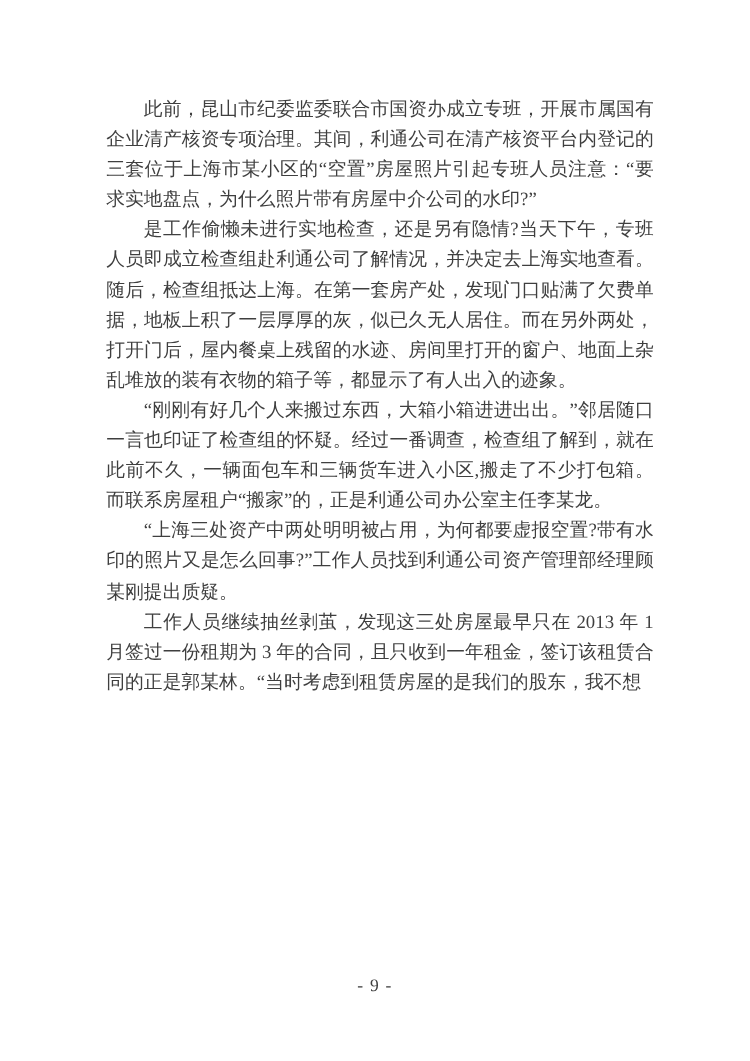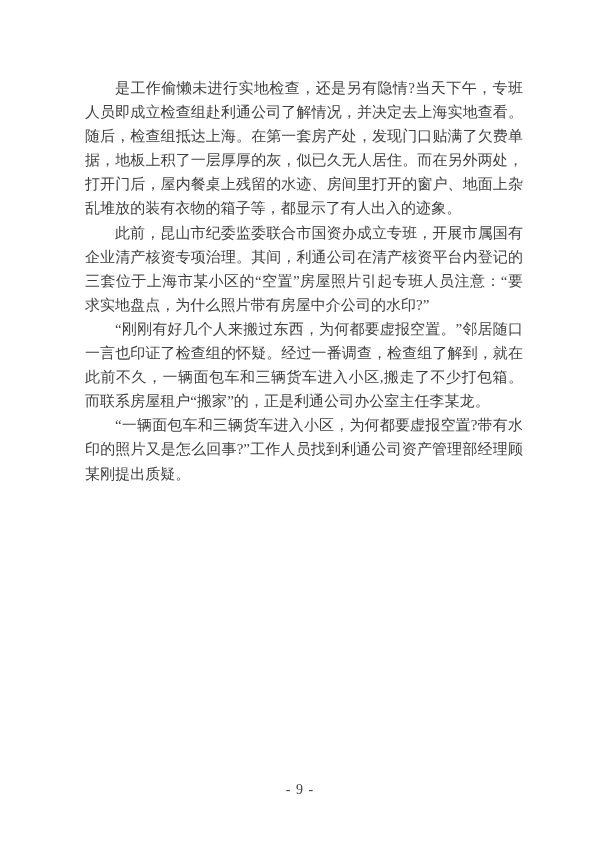--- a/index.html
+++ b/index.html
@@ -46,19 +46,20 @@
     font-size: 14px;
     color: #3f3f3f;
     letter-spacing: 1px;
   }
 </style>
 </head>
 <body>
 
 <div class="page">
   <div class="content">
+    <p class="para">此前，昆山市纪委监委联合市国资办成立专班，开展市属国有企业清产核资专项治理。其间，利通公司在清产核资平台内登记的三套位于上海市某小区的“空置”房屋照片引起专班人员注意：“要求实地盘点，为什么照片带有房屋中介公司的水印?”</p>
     <p class="para">是工作偷懒未进行实地检查，还是另有隐情?当天下午，专班人员即成立检查组赴利通公司了解情况，并决定去上海实地查看。随后，检查组抵达上海。在第一套房产处，发现门口贴满了欠费单据，地板上积了一层厚厚的灰，似已久无人居住。而在另外两处，打开门后，屋内餐桌上残留的水迹、房间里打开的窗户、地面上杂乱堆放的装有衣物的箱子等，都显示了有人出入的迹象。</p>
-    <p class="para">此前，昆山市纪委监委联合市国资办成立专班，开展市属国有企业清产核资专项治理。其间，利通公司在清产核资平台内登记的三套位于上海市某小区的“空置”房屋照片引起专班人员注意：“要求实地盘点，为什么照片带有房屋中介公司的水印?”</p>
-    <p class="para">“刚刚有好几个人来搬过东西，为何都要虚报空置。”邻居随口一言也印证了检查组的怀疑。经过一番调查，检查组了解到，就在此前不久，一辆面包车和三辆货车进入小区,搬走了不少打包箱。而联系房屋租户“搬家”的，正是利通公司办公室主任李某龙。</p>
-    <p class="para">“一辆面包车和三辆货车进入小区，为何都要虚报空置?带有水印的照片又是怎么回事?”工作人员找到利通公司资产管理部经理顾某刚提出质疑。</p>
+    <p class="para">“刚刚有好几个人来搬过东西，大箱小箱进进出出。”邻居随口一言也印证了检查组的怀疑。经过一番调查，检查组了解到，就在此前不久，一辆面包车和三辆货车进入小区,搬走了不少打包箱。而联系房屋租户“搬家”的，正是利通公司办公室主任李某龙。</p>
+    <p class="para">“上海三处资产中两处明明被占用，为何都要虚报空置?带有水印的照片又是怎么回事?”工作人员找到利通公司资产管理部经理顾某刚提出质疑。</p>
+    <p class="para">工作人员继续抽丝剥茧，发现这三处房屋最早只在 2013 年 1 月签过一份租期为 3 年的合同，且只收到一年租金，签订该租赁合同的正是郭某林。“当时考虑到租赁房屋的是我们的股东，我不想</p>
   </div>
   <div class="page-num">- 9 -</div>
 </div>
 
 </body></html>

